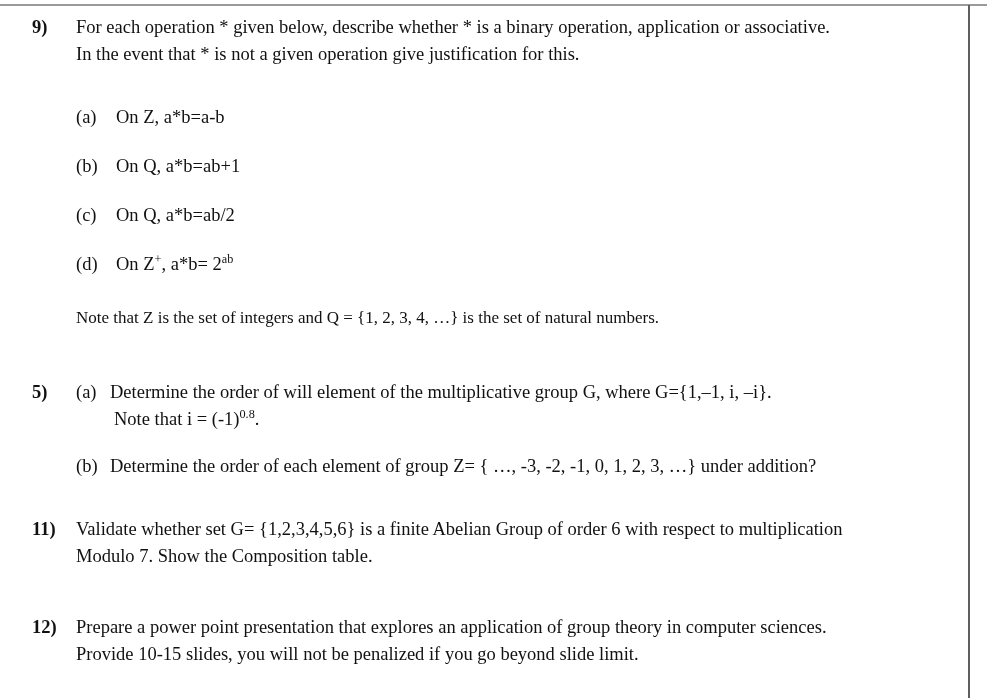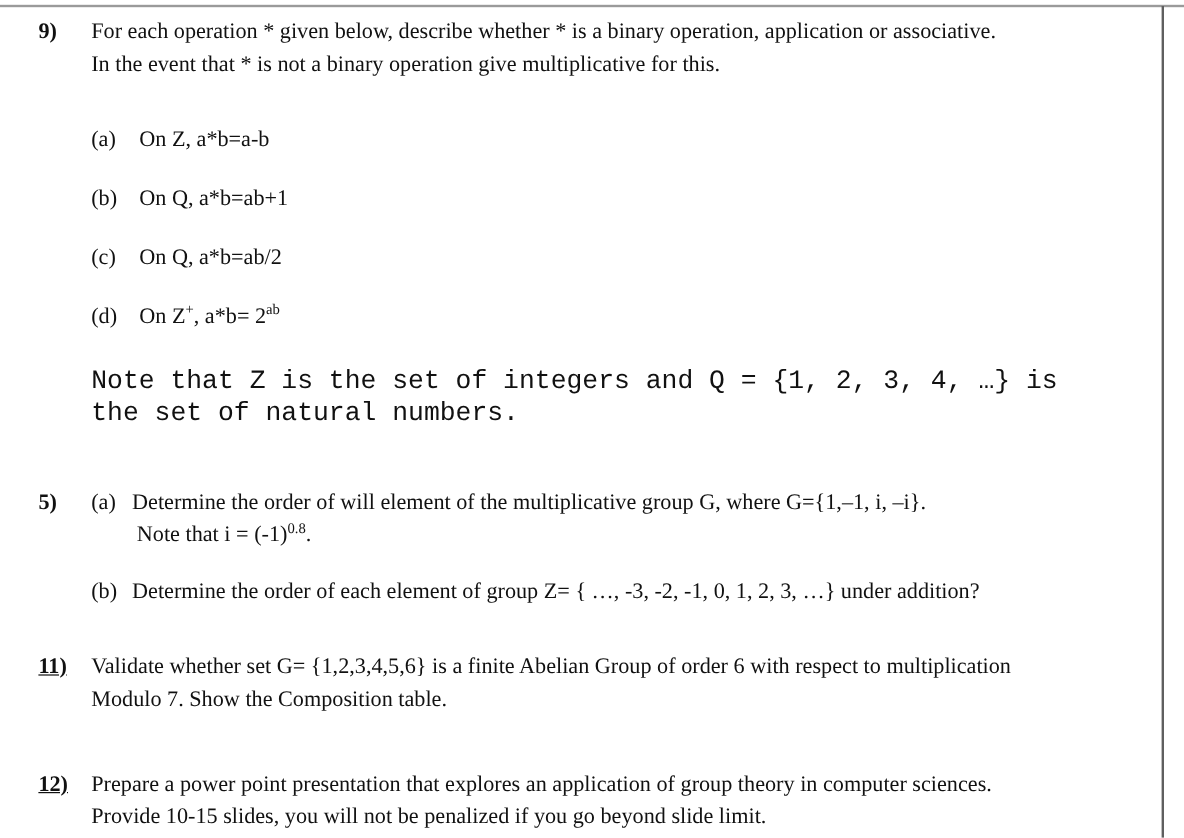--- a/index.html
+++ b/index.html
@@ -62,21 +62,21 @@
   }
   .qnum {
     position: absolute;
     left: 0;
     top: 0;
     font-weight: bold;
     font-size: 18.5px;
     line-height: 27px;
     width: 40px;
   }
-  .qnum.narrow { width: 30px; text-decoration: underline; }
+  .qnum.narrow { width: 30px; }
   .qbody {
     font-size: 18.5px;
     line-height: 27px;
     text-align: left;
   }
   .qbody .line { display: block; white-space: nowrap; }
 
   
   .sublist {
     margin: 0;
@@ -108,23 +108,22 @@
     position: absolute;
     left: 0;
     top: 0;
   }
   .part .cont {
     display: block;
     padding-left: 4px;
   }
 
   .note-line {
-    font-size: 22px;
-    line-height: 27px;
-    font-family: Liberation Mono, monospace;
+    font-size: 17px;
+    line-height: 27px;
   }
 
   sup {
     font-size: 0.66em;
     vertical-align: super;
     line-height: 0;
   }
 
   
   .gap-sub   { height: 14px; }
@@ -141,21 +140,21 @@
 
   <div class="top-rule"></div>
   <div class="right-rule"></div>
 
   <div class="content">
 
     <div class="qitem">
       <div class="qnum">9)</div>
       <div class="qbody">
         <span class="line">For each operation * given below, describe whether * is a binary operation, application or associative.</span>
-        <span class="line">In the event that * is not a binary operation give multiplicative for this.</span>
+        <span class="line">In the event that * is not a given operation give justification for this.</span>
 
         <div class="gap-sub"></div>
 
         <ul class="sublist">
           <li>
             <span class="letter">(a)</span>
             <span>On Z, a*b=a-b</span>
           </li>
           <li>
             <span class="letter">(b)</span>

